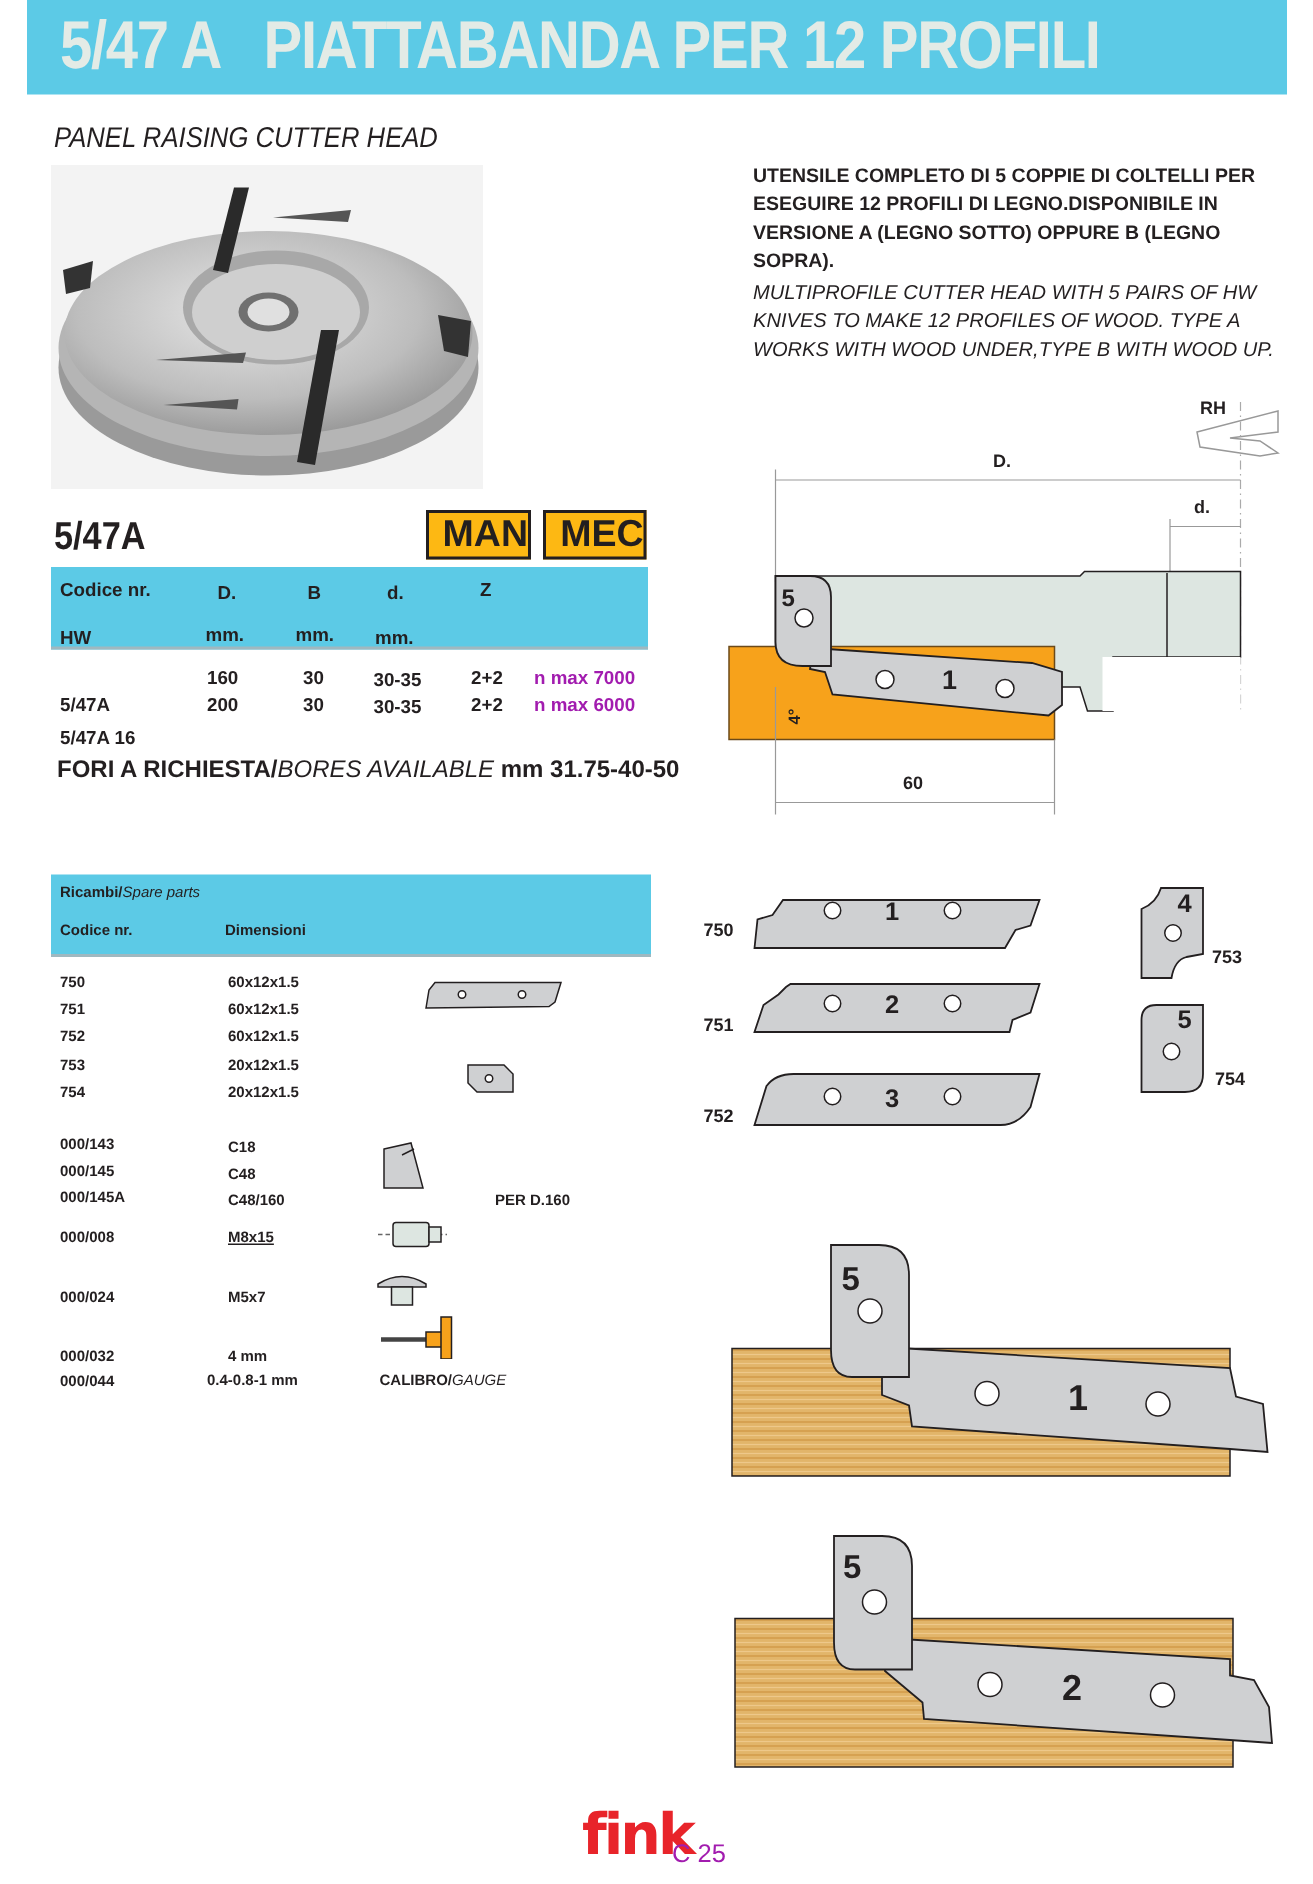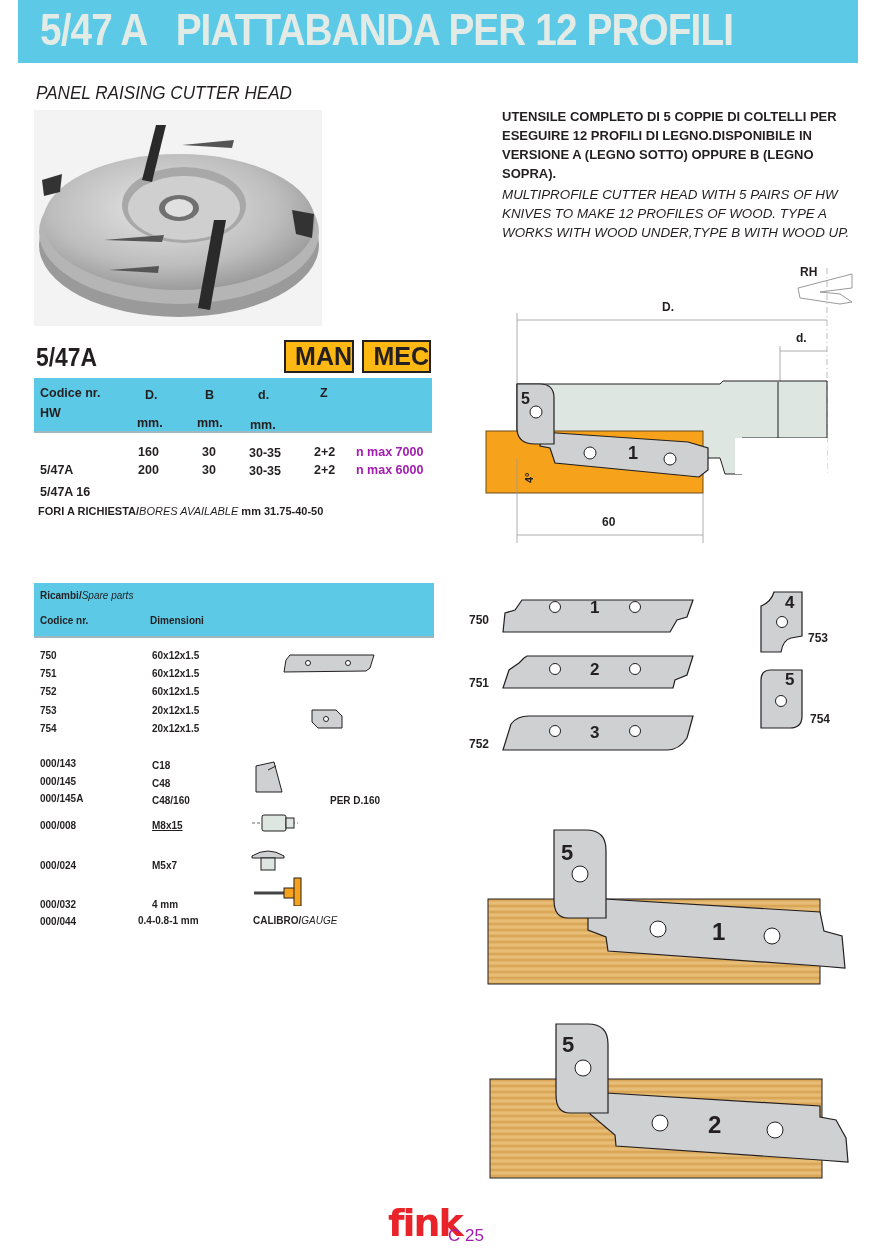--- a/index.html
+++ b/index.html
@@ -20,21 +20,21 @@
   .model { left:36px; top:342px; font-size:26px; font-weight:bold; transform:scaleX(0.88); transform-origin:left top; }
   .badge { top:340px; height:33px; background:#fdb813; border:2px solid #231f20; font-size:25px; font-weight:bold; text-align:right; line-height:29px; }
   .badge-man { left:284px; width:70px; }
   .badge-mec { left:362px; width:69px; }
 
   .spec-header { left:34px; top:378px; width:398px; height:55px; background:#5ccae6; border-bottom:2px solid #9fb8c0; }
   .th { font-size:12.5px; font-weight:bold; }
   .td { font-size:12.5px; font-weight:bold; }
   .nmax { color:#a21caf; }
 
-  .bores { left:38px; top:505px; font-size:11px; font-weight:bold; }
+  .bores { left:38px; top:505px; font-size:16px; font-weight:bold; }
   .bores i { font-weight:normal; }
 
   .spare-header { left:34px; top:583px; width:400px; height:55px; background:#5ccae6; border-bottom:2px solid #9fb8c0; }
   .sp { font-size:10px; font-weight:bold; }
 
   .footer-logo { left:388px; top:1204px; font-size:38px; font-weight:bold; color:#e8242a; font-family:"DejaVu Sans", sans-serif; letter-spacing:-2px; line-height:38px; }
   .footer-page { left:448px; top:1226px; font-size:17px; color:#a21caf; }
 </style>
 </head>
 <body>
@@ -72,21 +72,21 @@
 
 <div class="abs desc-it">UTENSILE COMPLETO DI 5 COPPIE DI COLTELLI PER ESEGUIRE 12 PROFILI DI LEGNO.DISPONIBILE IN VERSIONE A (LEGNO SOTTO) OPPURE B (LEGNO SOPRA).</div>
 <div class="abs desc-en">MULTIPROFILE CUTTER HEAD WITH 5 PAIRS OF HW KNIVES TO MAKE 12 PROFILES OF WOOD. TYPE A WORKS WITH WOOD UNDER,TYPE B WITH WOOD UP.</div>
 
 <div class="abs model">5/47A</div>
 <div class="abs badge badge-man">MAN</div>
 <div class="abs badge badge-mec">MEC</div>
 
 <div class="abs spec-header"></div>
 <div class="abs th" style="left:40px;top:386px;">Codice nr.</div>
-<div class="abs th" style="left:40px;top:406px;">HW</div>
+<div class="abs th" style="left:40px;top:418px;">HW</div>
 <div class="abs th" style="left:145px;top:388px;">D.</div>
 <div class="abs th" style="left:205px;top:388px;">B</div>
 <div class="abs th" style="left:258px;top:388px;">d.</div>
 <div class="abs th" style="left:320px;top:386px;">Z</div>
 <div class="abs th" style="left:137px;top:416px;">mm.</div>
 <div class="abs th" style="left:197px;top:416px;">mm.</div>
 <div class="abs th" style="left:250px;top:418px;">mm.</div>
 
 <div class="abs td" style="left:40px;top:445px;margin-top:40px;">5/47A 16</div>
 <div class="abs td" style="left:138px;top:445px;text-align:center;">160</div>

